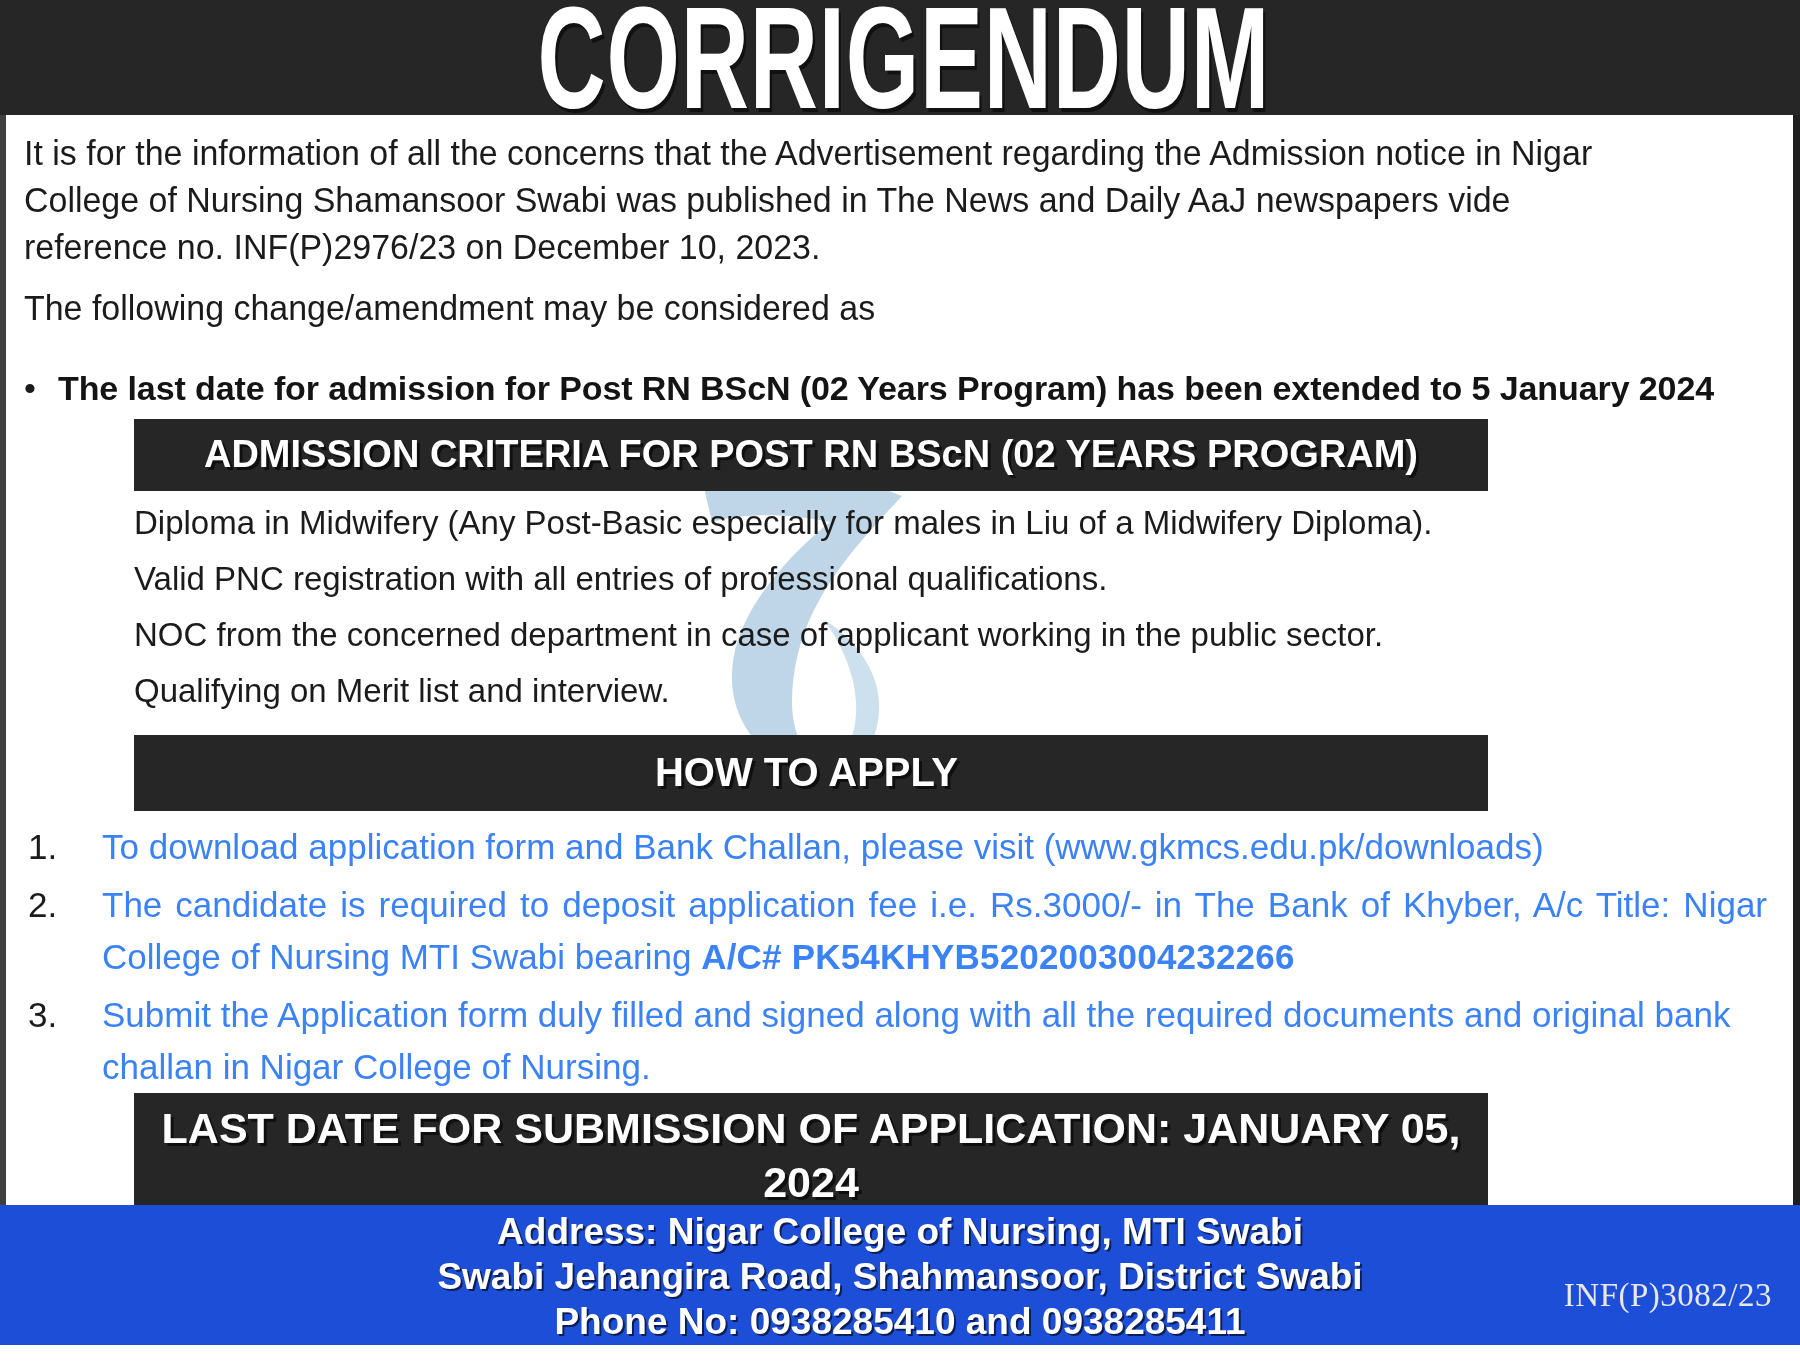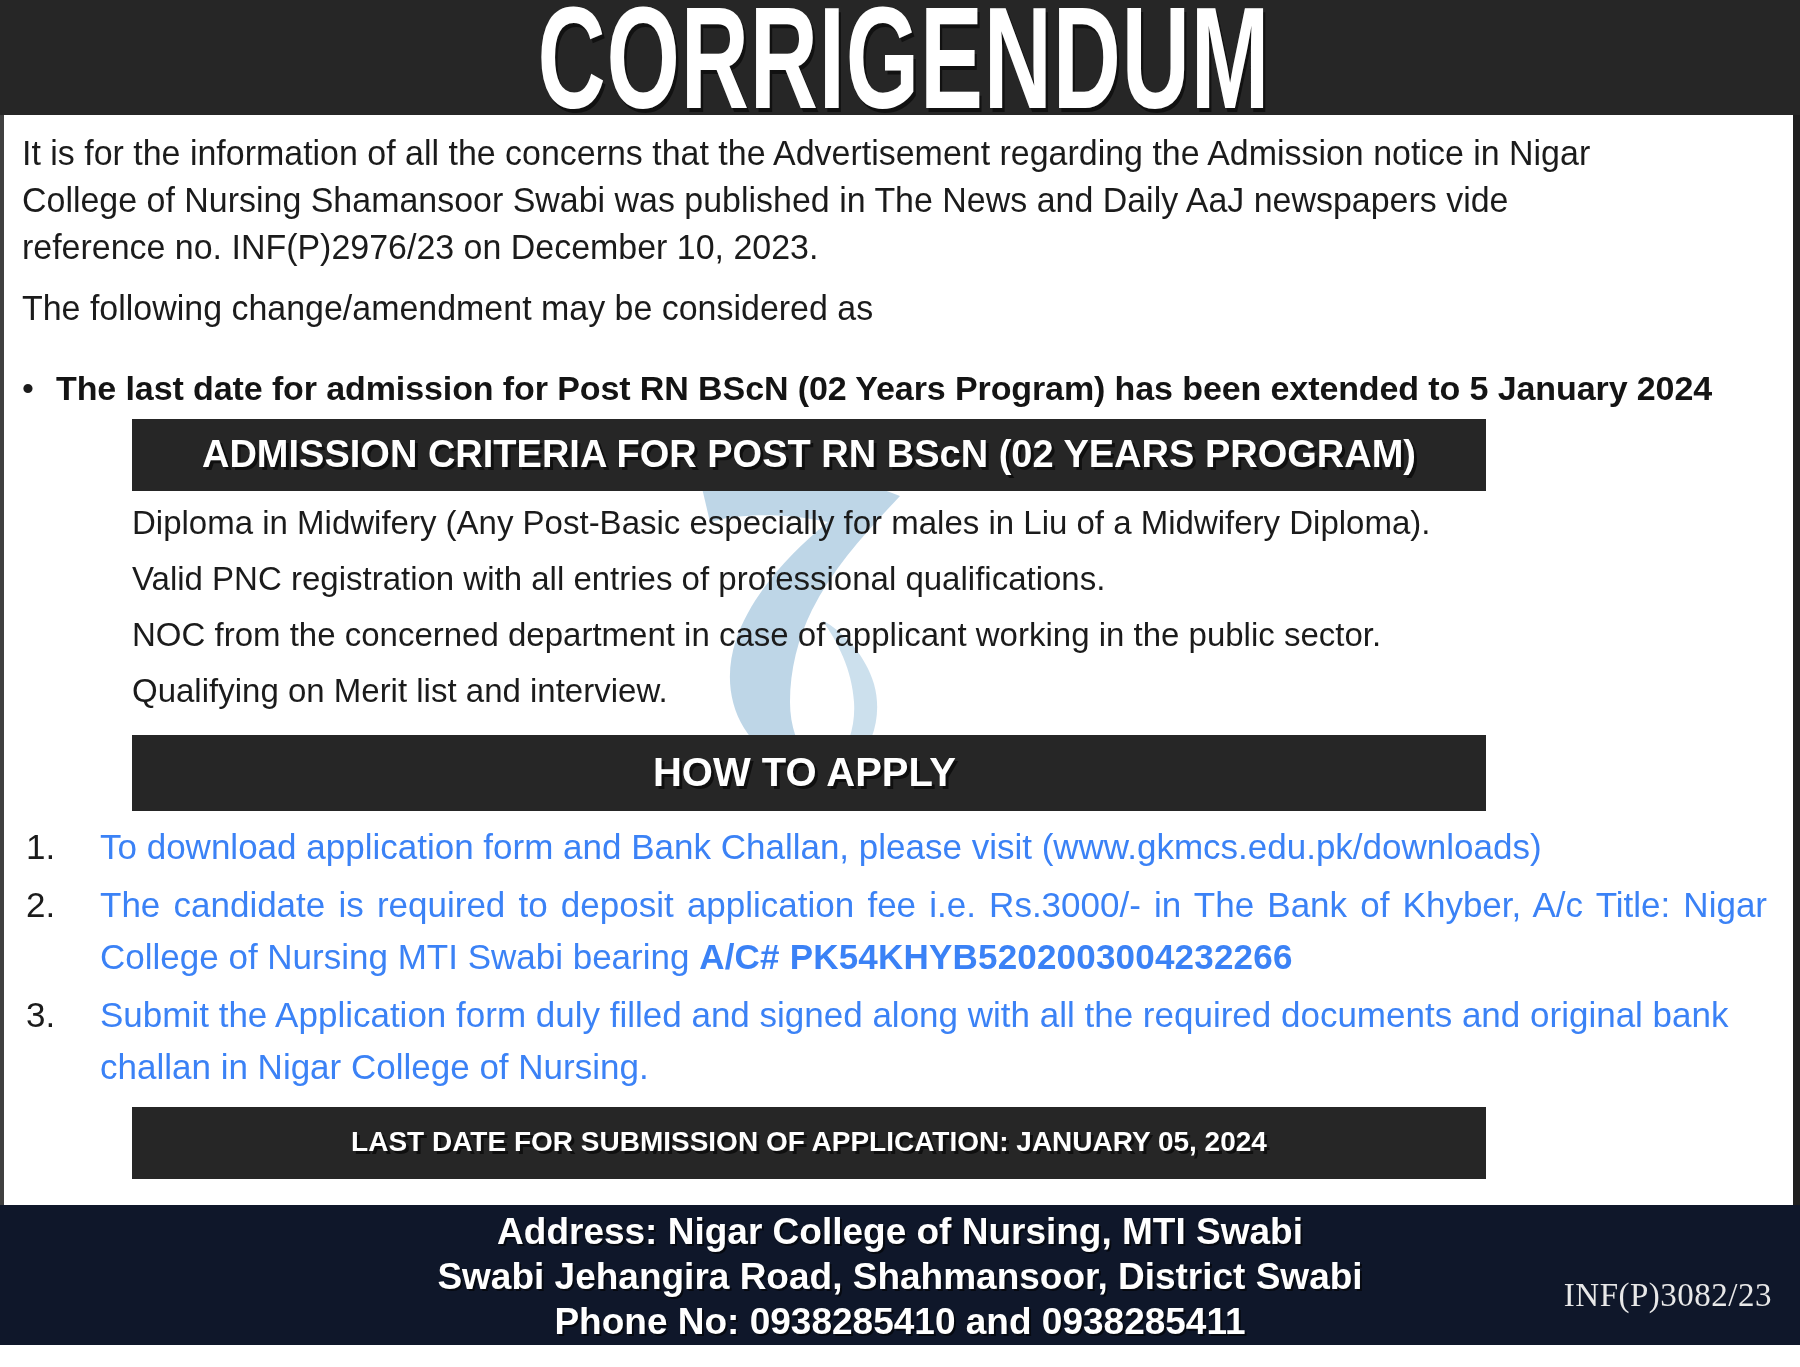--- a/index.html
+++ b/index.html
@@ -39,21 +39,21 @@
     letter-spacing: 1px;
     transform: scaleX(0.80) scaleY(1.22);
     transform-origin: center center;
     white-space: nowrap;
     text-shadow: 3px 3px 0 rgba(0,0,0,0.55);
   }
 
   
   .body-frame {
     position: relative;
-    border-left: 4px solid #404040;
+    border-left: 6px solid #404040;
     border-right: 7px solid #1f1f1f;
     background: #ffffff;
     box-sizing: border-box;
     height: 1090px;
     padding: 0;
     overflow: hidden;
   }
 
   
   .watermark {
@@ -131,24 +131,24 @@
     line-height: 56px;
     padding: 7px 0 9px 0;
   }
   .bar-apply {
     font-size: 40px;
     line-height: 56px;
     padding: 9px 9px 11px 0;
     margin-top: 16px;
   }
   .bar-lastdate {
-    font-size: 28px;
+    font-size: 43px;
     line-height: 54px;
     padding: 8px 0 10px 0;
-    margin-top: 14px;
+    margin-top: 0;
   }
 
   
   .criteria-list {
     margin: 4px 0 0 0;
     padding: 0;
     list-style: none;
   }
   .criteria-item {
     font-family: "Liberation Sans Narrow", "Liberation Sans", sans-serif;
@@ -187,21 +187,21 @@
   }
   .num-body.justify { text-align: justify; }
   .acct {
     font-weight: 700;
     letter-spacing: 0.2px;
   }
 
   
   .footer {
     position: relative;
-    background: #0f172a;
+    background: #1d4ed8;
     height: 140px;
     color: #ffffff;
     overflow: hidden;
   }
   .footer-center {
     position: absolute;
     left: 0;
     right: 0;
     top: 4px;
     text-align: center;

